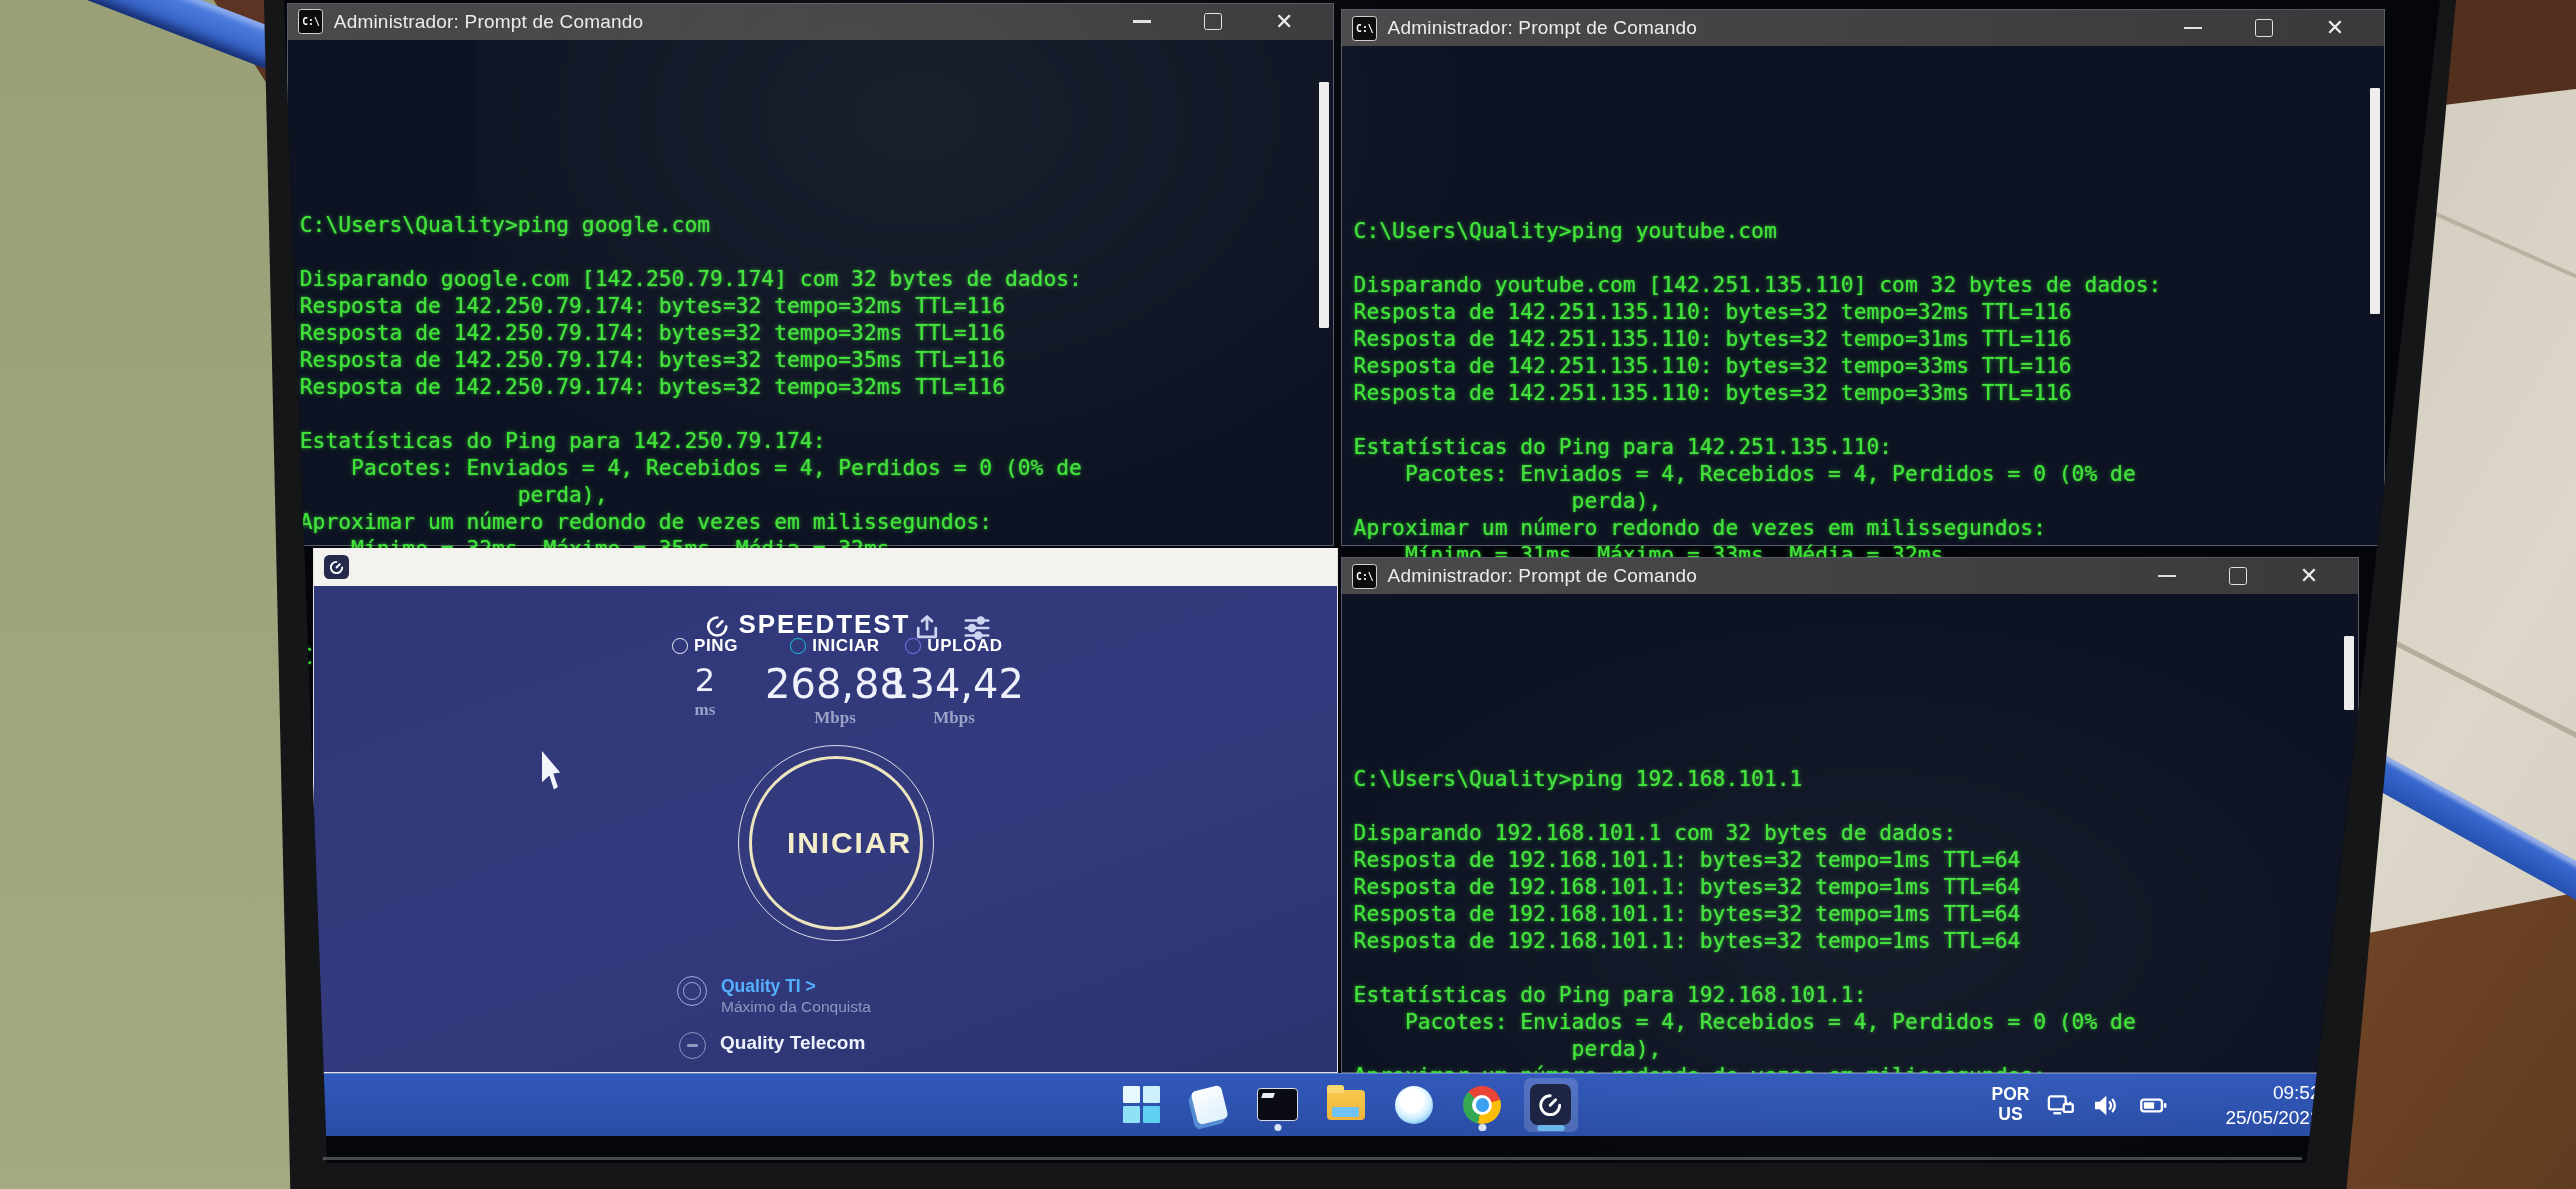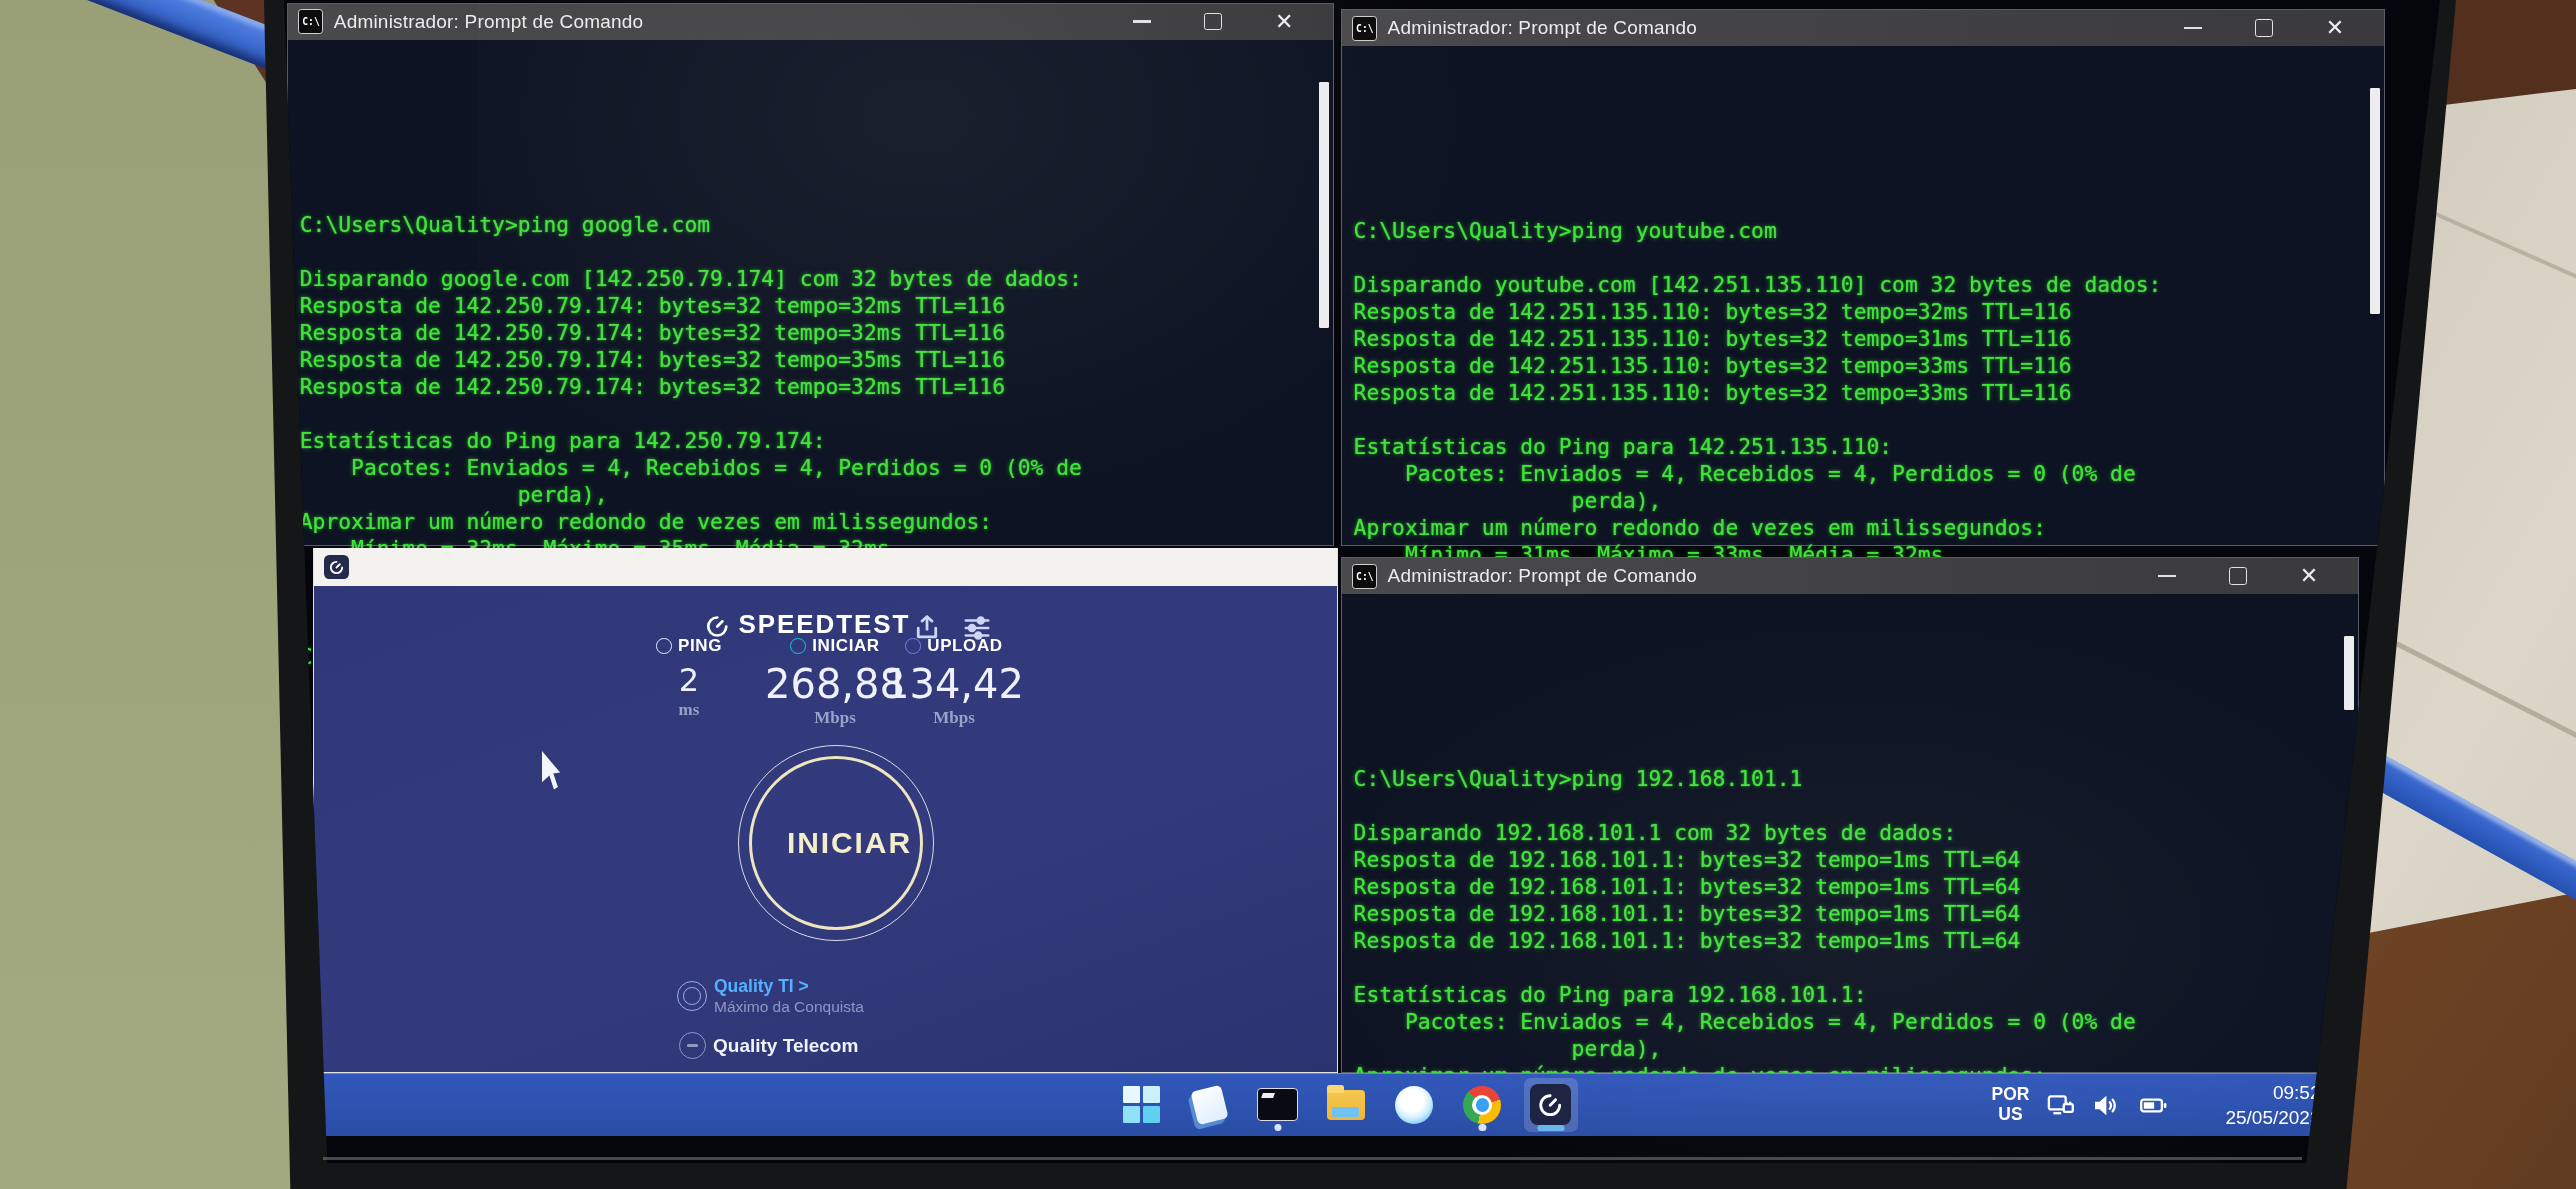--- a/index.html
+++ b/index.html
@@ -67,21 +67,21 @@
   .st-mlabel{display:flex;align-items:center;justify-content:center;gap:6.5px;color:#fff;
              font-size:17px;font-weight:bold;letter-spacing:0.6px;}
   .ring{display:inline-block;border-radius:50%;box-sizing:border-box;}
   .st-mvalue{margin-top:5.2px;color:#eef1fa;font-size:40px;font-family:"DejaVu Sans",sans-serif;}
   .st-mvalue.small{font-size:32px;}
   .st-munit{margin-top:1.3px;color:#9aa3c7;font-size:17px;font-weight:bold;font-family:Liberation Serif, serif;}
   .st-start{position:absolute;left:424px;top:197px;width:194px;height:194px;border-radius:50%;
             border:1.9px solid #d9dde6;display:flex;align-items:center;justify-content:center;cursor:pointer;}
   .st-start::before{content:'';position:absolute;inset:9.7px;border:3.2px solid #ece5bd;border-radius:50%;}
   .st-start-label{color:#f3edca;font-size:30px;font-weight:bold;letter-spacing:1.9px;margin-left:27px;}
-  .st-row{position:absolute;display:flex;align-items:center;gap:7px;}
+  .st-row{position:absolute;display:flex;gap:14px;}
   .st-prov-name{color:#55b0ff;font-size:17.5px;font-weight:bold;}
   .st-prov-loc{color:#8d99c4;font-size:15.5px;margin-top:1.3px;}
   .st-isp-name{color:#eef2fb;font-size:19px;font-weight:bold;}
 
   
   .taskbar{position:absolute;left:6.5px;top:1073px;width:2108px;height:63px;
            background:linear-gradient(180deg,#3158bb,#2a4da5);border-top:1.3px solid rgba(160,190,255,.5);box-sizing:border-box;}
   .tb-icons{position:absolute;left:824px;top:3.9px;display:flex;gap:14.2px;}
   .tb-item{position:relative;width:54px;height:54px;border-radius:6.5px;display:flex;align-items:center;justify-content:center;}
   .tb-item.active{background:rgba(255,255,255,.16);}
@@ -209,21 +209,21 @@
         <svg width="30" height="30" viewBox="0 0 24 24" fill="#cdd5f2" stroke="#cdd5f2" stroke-width="2" stroke-linecap="round">
           <path d="M3 6h18"></path>
             <circle cx="15" cy="6" r="2.4"></circle>
           <path d="M3 12h18"></path>
             <circle cx="8" cy="12" r="2.4"></circle>
           <path d="M3 18h18"></path>
             <circle cx="13" cy="18" r="2.4"></circle>
         </svg>
       </span>
 
-      <div class="st-metric" style="left:278px;">
+      <div class="st-metric" style="left:294px;">
         <div class="st-mlabel">
             <span class="ring" style="width:15.5px;height:15.5px;border:1.9px solid #e8ecf8;"></span>
             <span>PING</span>
           </div>
         <div class="st-mvalue small">2</div>
         <div class="st-munit">ms</div>
       </div>
       <div class="st-metric" style="left:424px;">
         <div class="st-mlabel">
             <span class="ring" style="width:15.5px;height:15.5px;border:1.9px solid #17c5d8;"></span>

